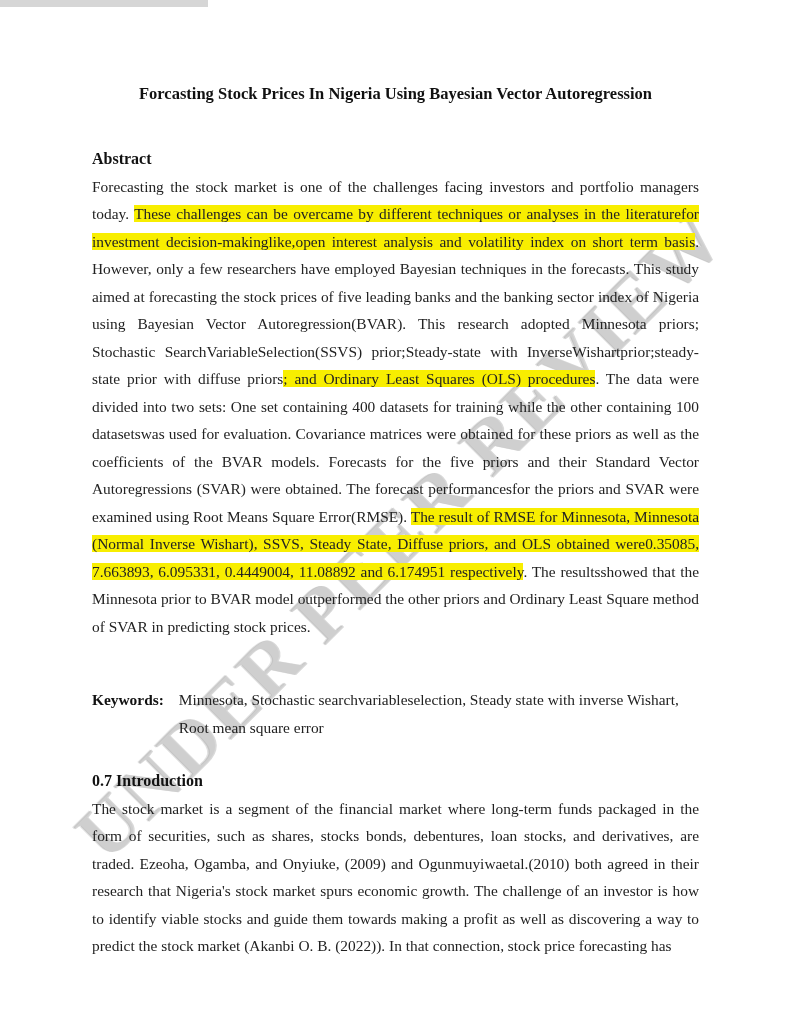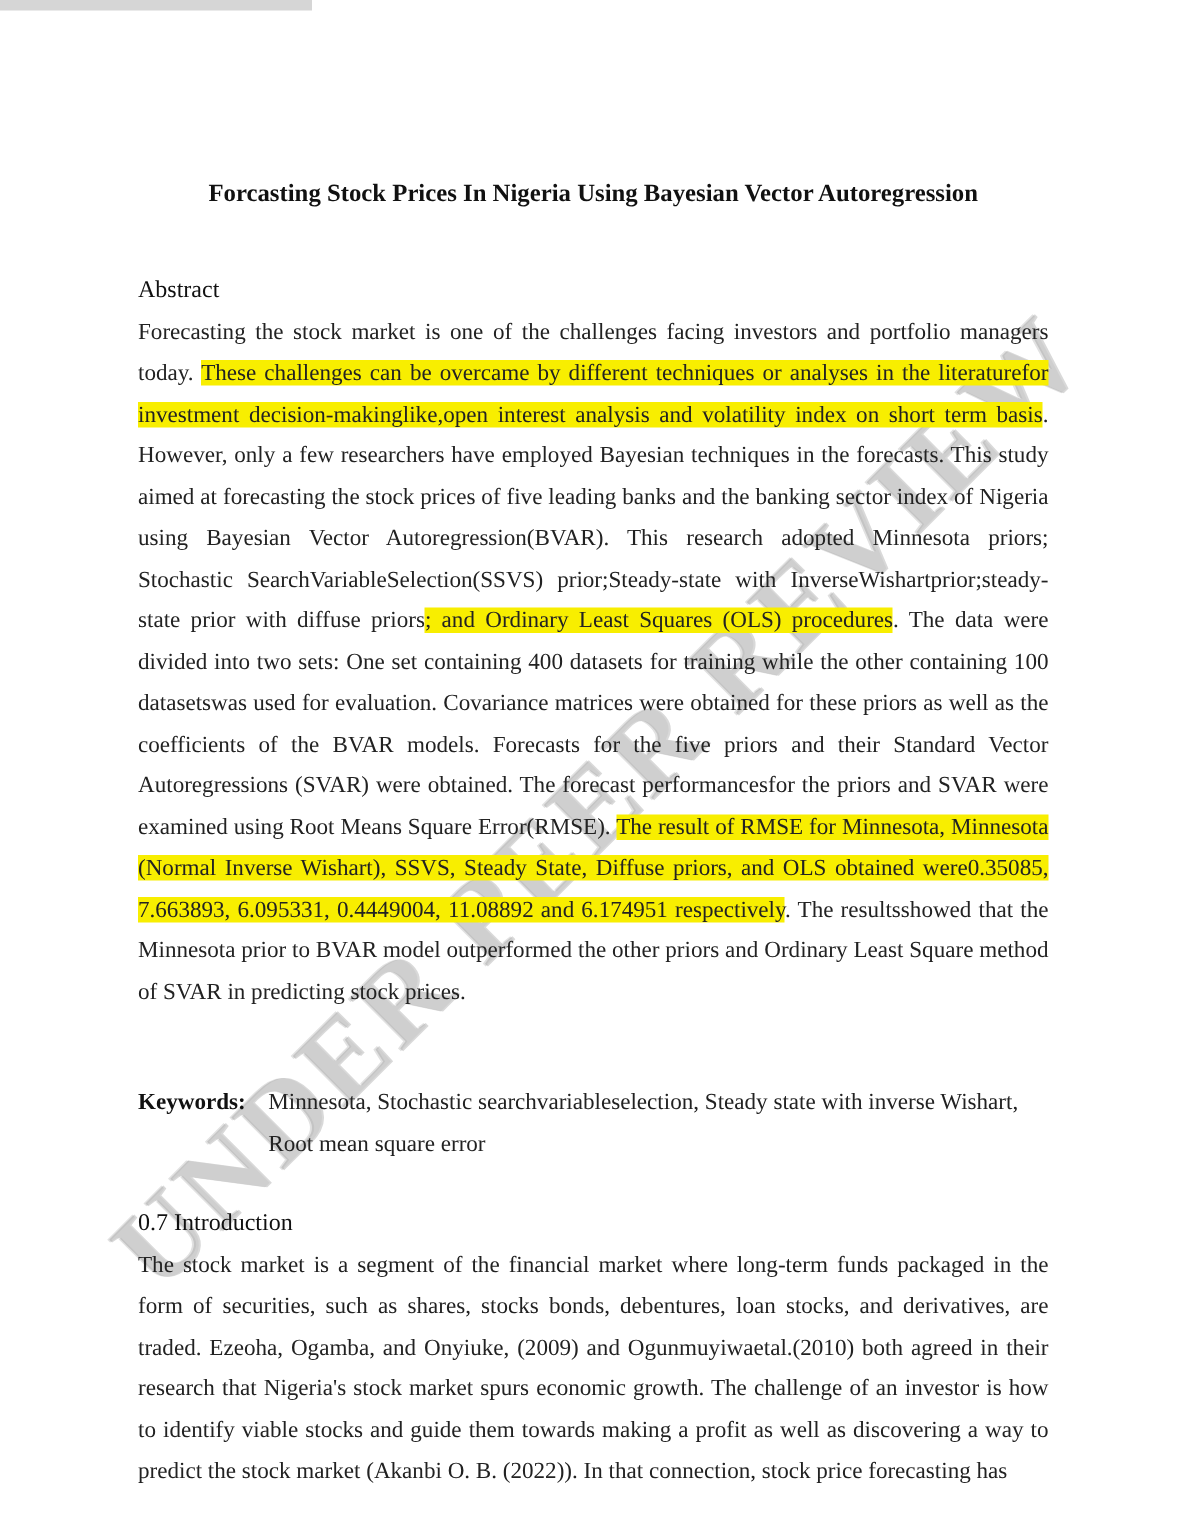--- a/index.html
+++ b/index.html
@@ -36,34 +36,34 @@
     color: rgba(128, 128, 128, 0.30);
     text-shadow: 1px 1px 0 rgba(255,255,255,0.55), -1px -1px 0 rgba(90,90,90,0.18);
     z-index: 1;
     pointer-events: none;
   }
   .content {
     position: absolute;
     inset: 0;
     z-index: 2;
     box-sizing: border-box;
-    padding: 115px 92px 0 92px;
+    padding: 80px 92px 0 92px;
   }
   .title {
     margin: 0 0 38px 0;
     font-size: 16.5px;
     font-weight: 700;
     text-align: center;
     line-height: 27px;
     color: #111111;
   }
   .section-heading {
     margin: 0;
     font-size: 16px;
-    font-weight: 400;
+    font-weight: 700;
     line-height: 27.5px;
     color: #111111;
   }
   .para {
     margin: 0;
     font-size: 15.4px;
     line-height: 27.5px;
     text-align: justify;
     color: #222222;
   }

